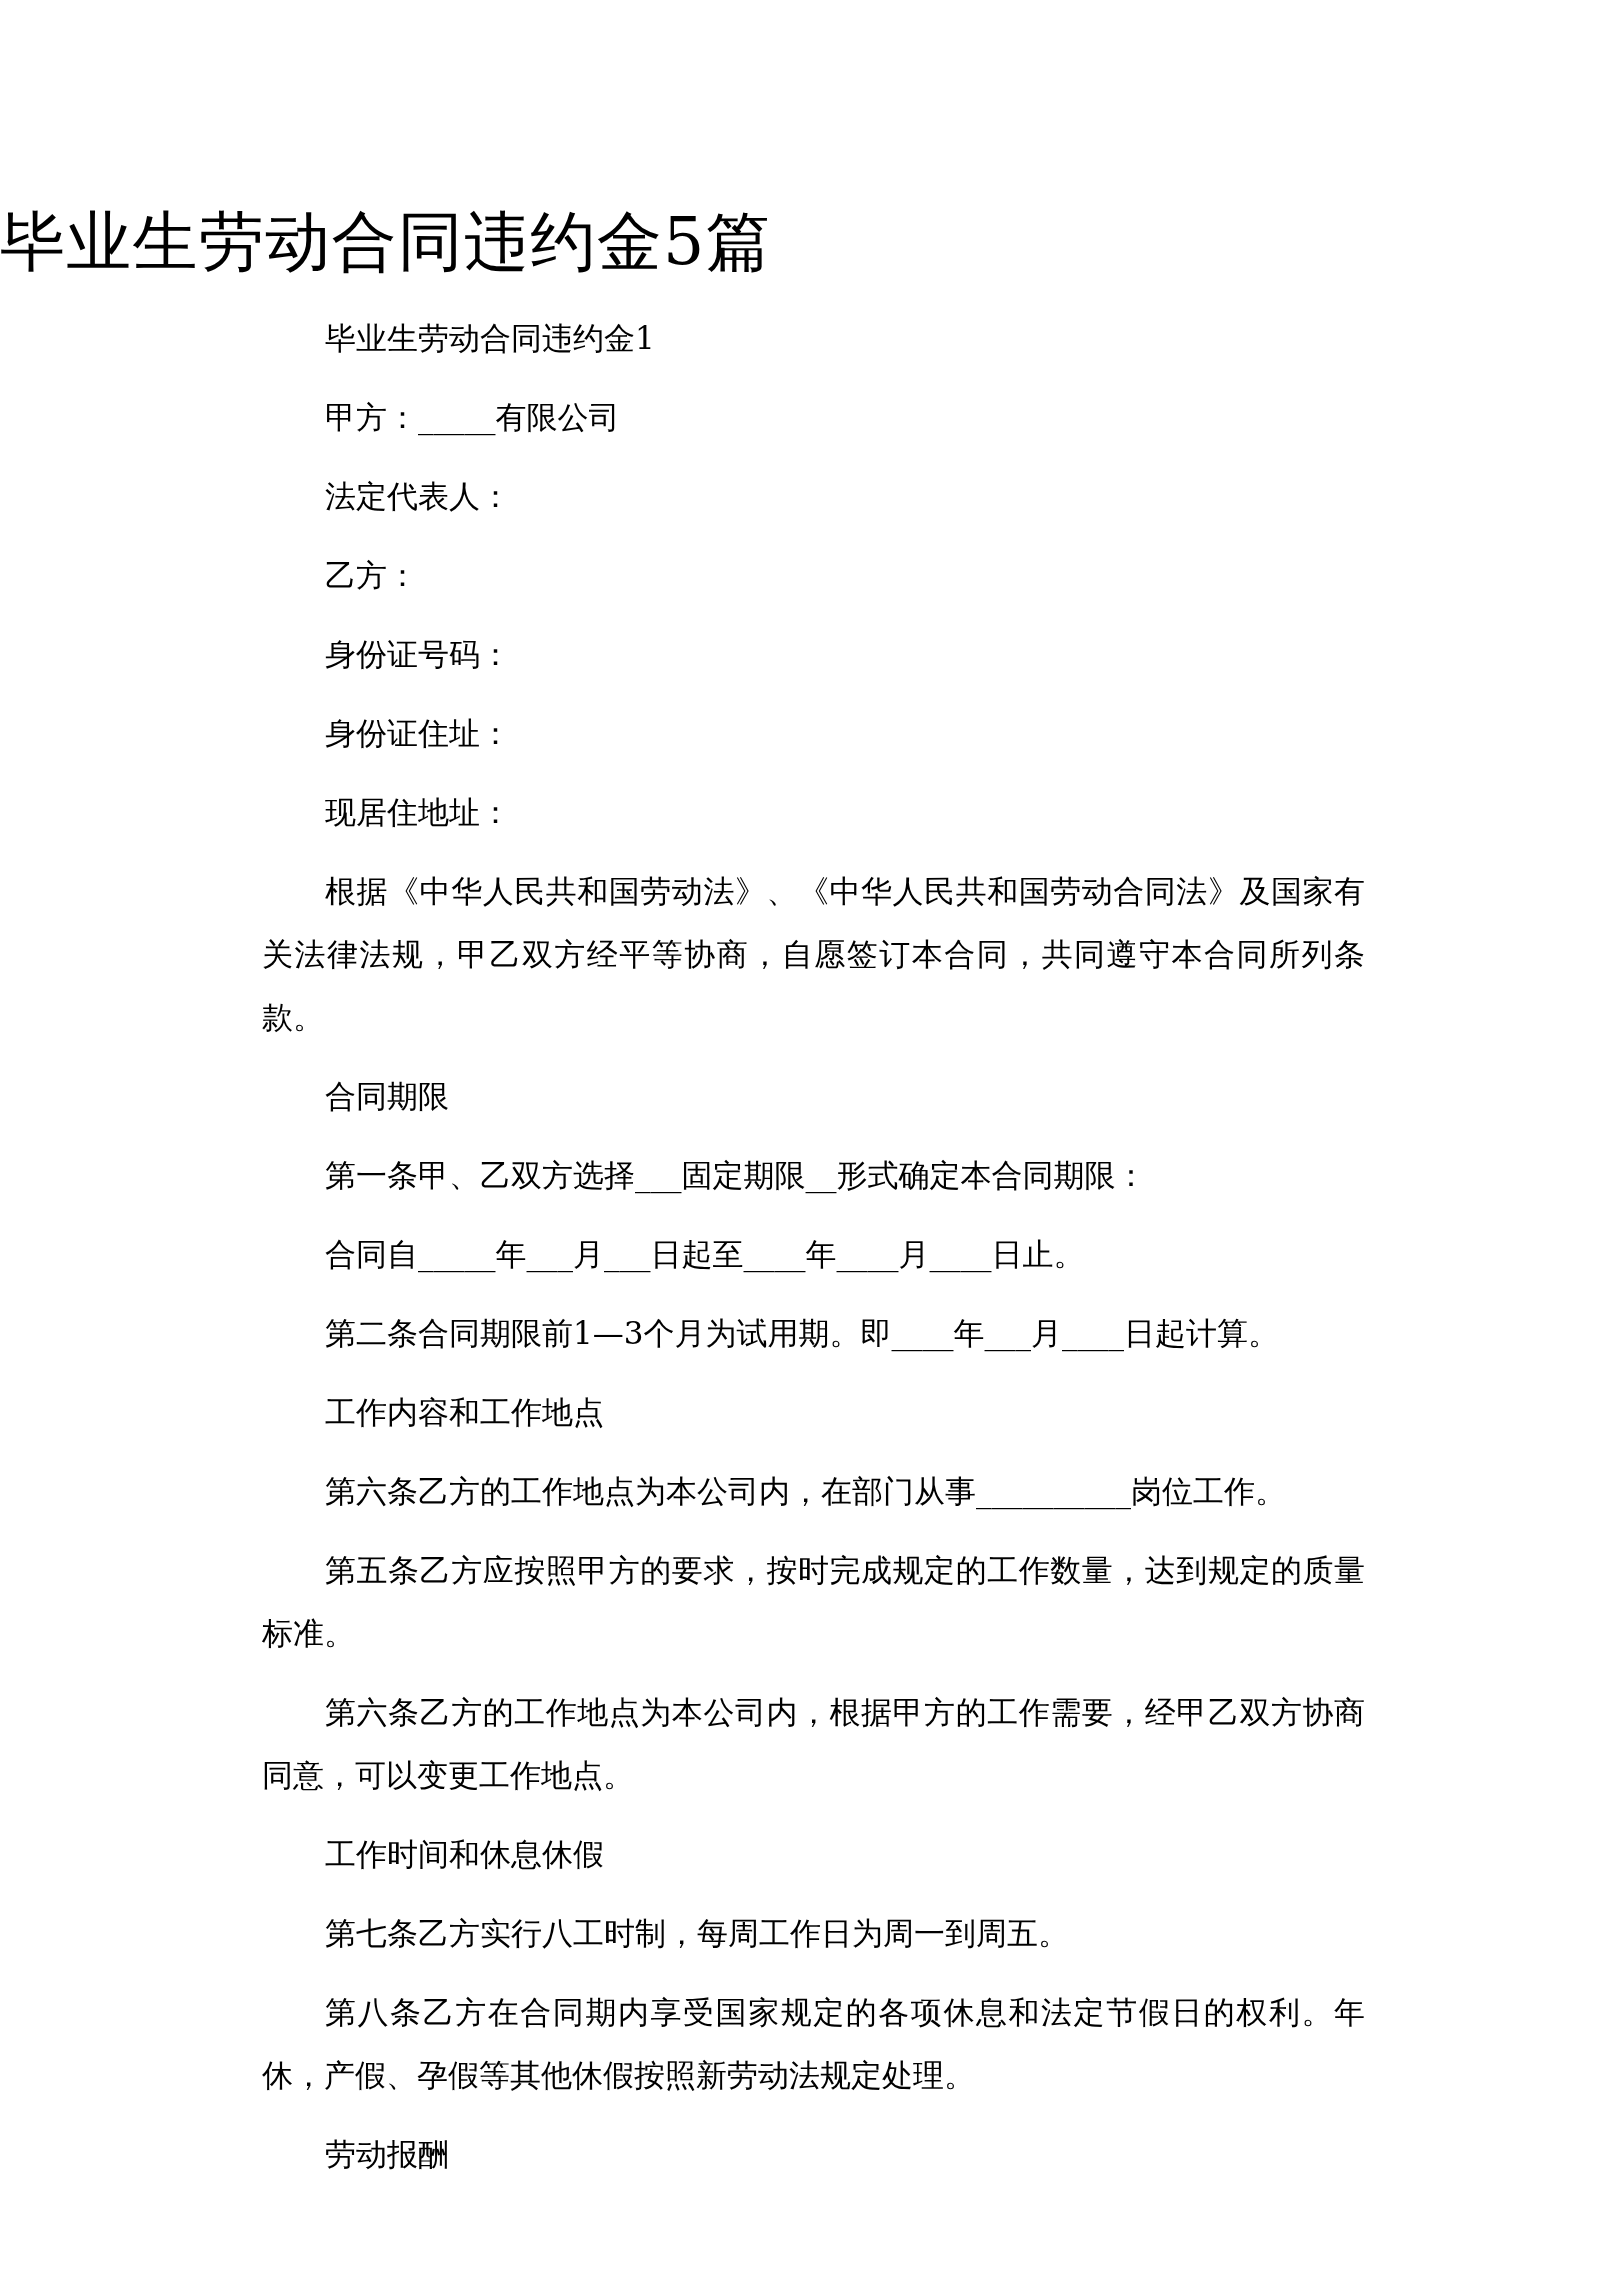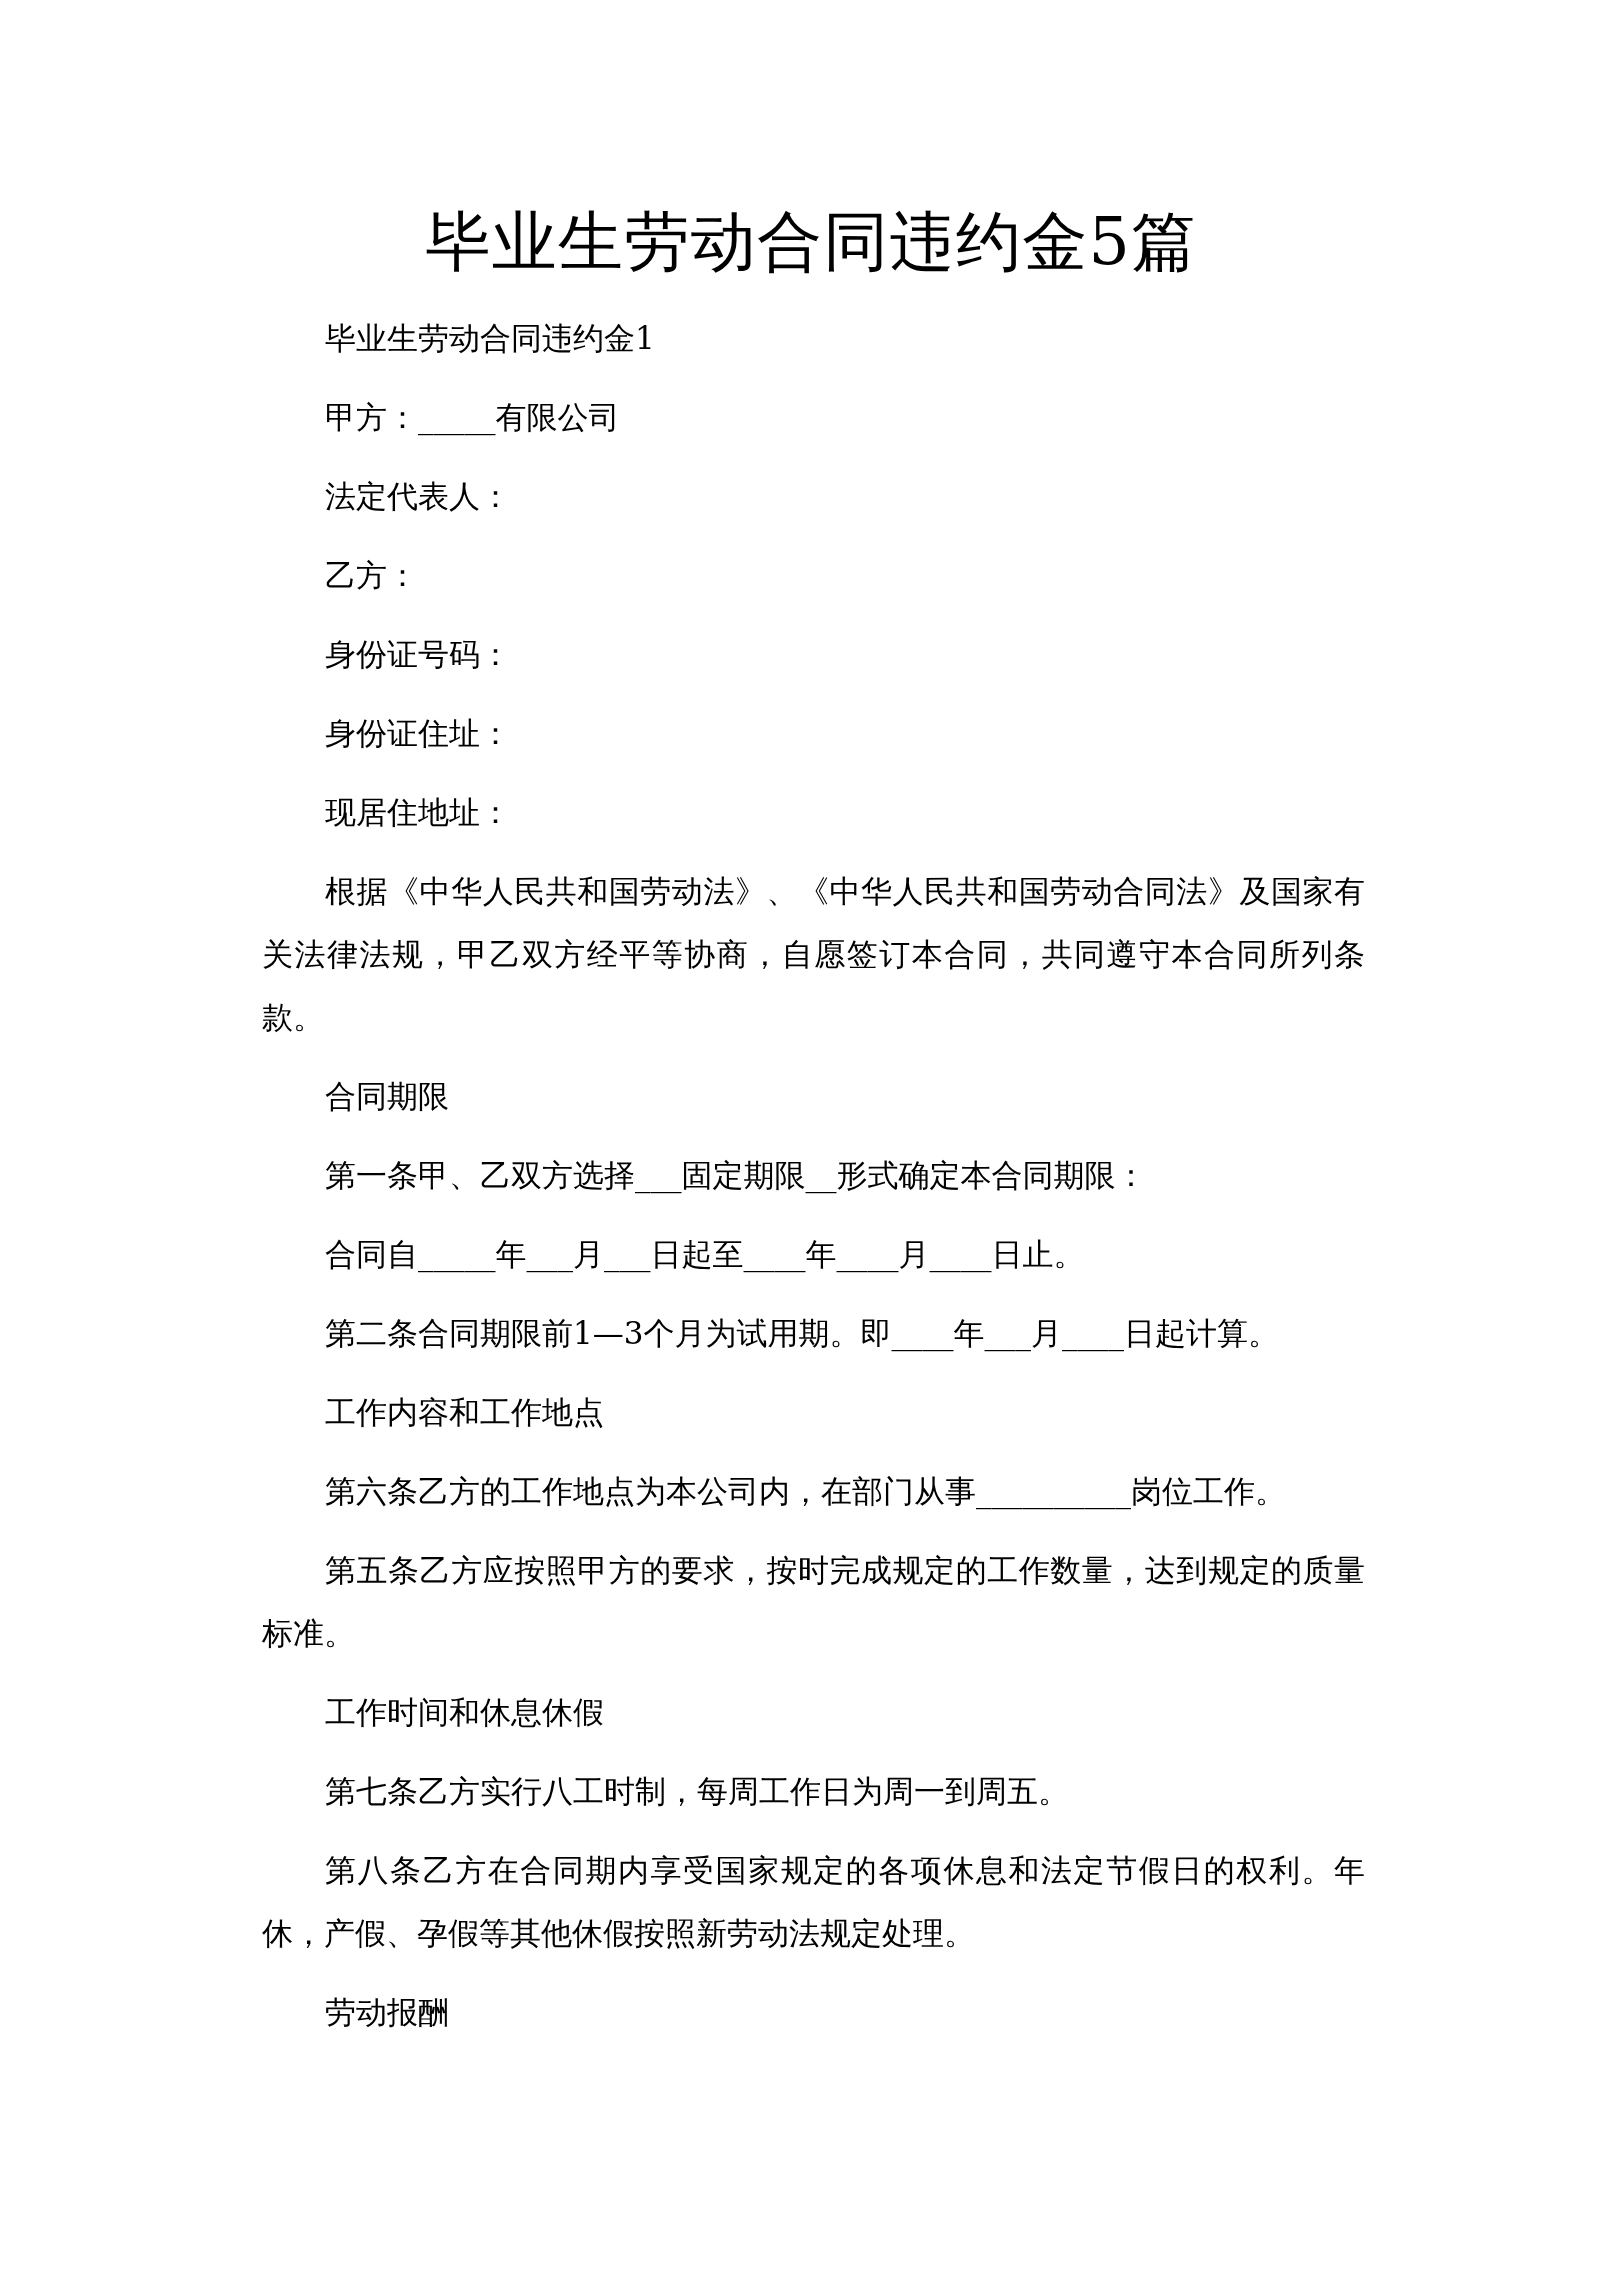--- a/index.html
+++ b/index.html
@@ -21,21 +21,20 @@
       top: 0;
       width: 1623px;
       height: 2295px;
       background: #ffffff;
     }
     .title {
       position: absolute;
       left: 0;
       top: 196px;
       width: 1623px;
-      text-align: center;
       font-size: 65px;
       line-height: 92px;
       letter-spacing: 1.3px;
       font-weight: normal;
       margin: 0;
     }
     .body {
       position: absolute;
       left: 246px;
       top: 291px;
@@ -66,19 +65,20 @@
     <p class="para">身份证住址：</p>
     <p class="para">现居住地址：</p>
     <p class="para">根据《中华人民共和国劳动法》、《中华人民共和国劳动合同法》及国家有关法律法规，甲乙双方经平等协商，自愿签订本合同，共同遵守本合同所列条款。</p>
     <p class="para">合同期限</p>
     <p class="para">第一条甲、乙双方选择___固定期限__形式确定本合同期限：</p>
     <p class="para">合同自_____年___月___日起至____年____月____日止。</p>
     <p class="para">第二条合同期限前1—3个月为试用期。即____年___月____日起计算。</p>
     <p class="para">工作内容和工作地点</p>
     <p class="para">第六条乙方的工作地点为本公司内，在部门从事__________岗位工作。</p>
     <p class="para">第五条乙方应按照甲方的要求，按时完成规定的工作数量，达到规定的质量标准。</p>
+    <p class="para">第六条乙方的工作地点为本公司内，根据甲方的工作需要，经甲乙双方协商同意，可以变更工作地点。</p>
     <p class="para">工作时间和休息休假</p>
     <p class="para">第七条乙方实行八工时制，每周工作日为周一到周五。</p>
     <p class="para">第八条乙方在合同期内享受国家规定的各项休息和法定节假日的权利。年休，产假、孕假等其他休假按照新劳动法规定处理。</p>
     <p class="para">劳动报酬</p>
   </div>
 </div>
 
 
 </body></html>

